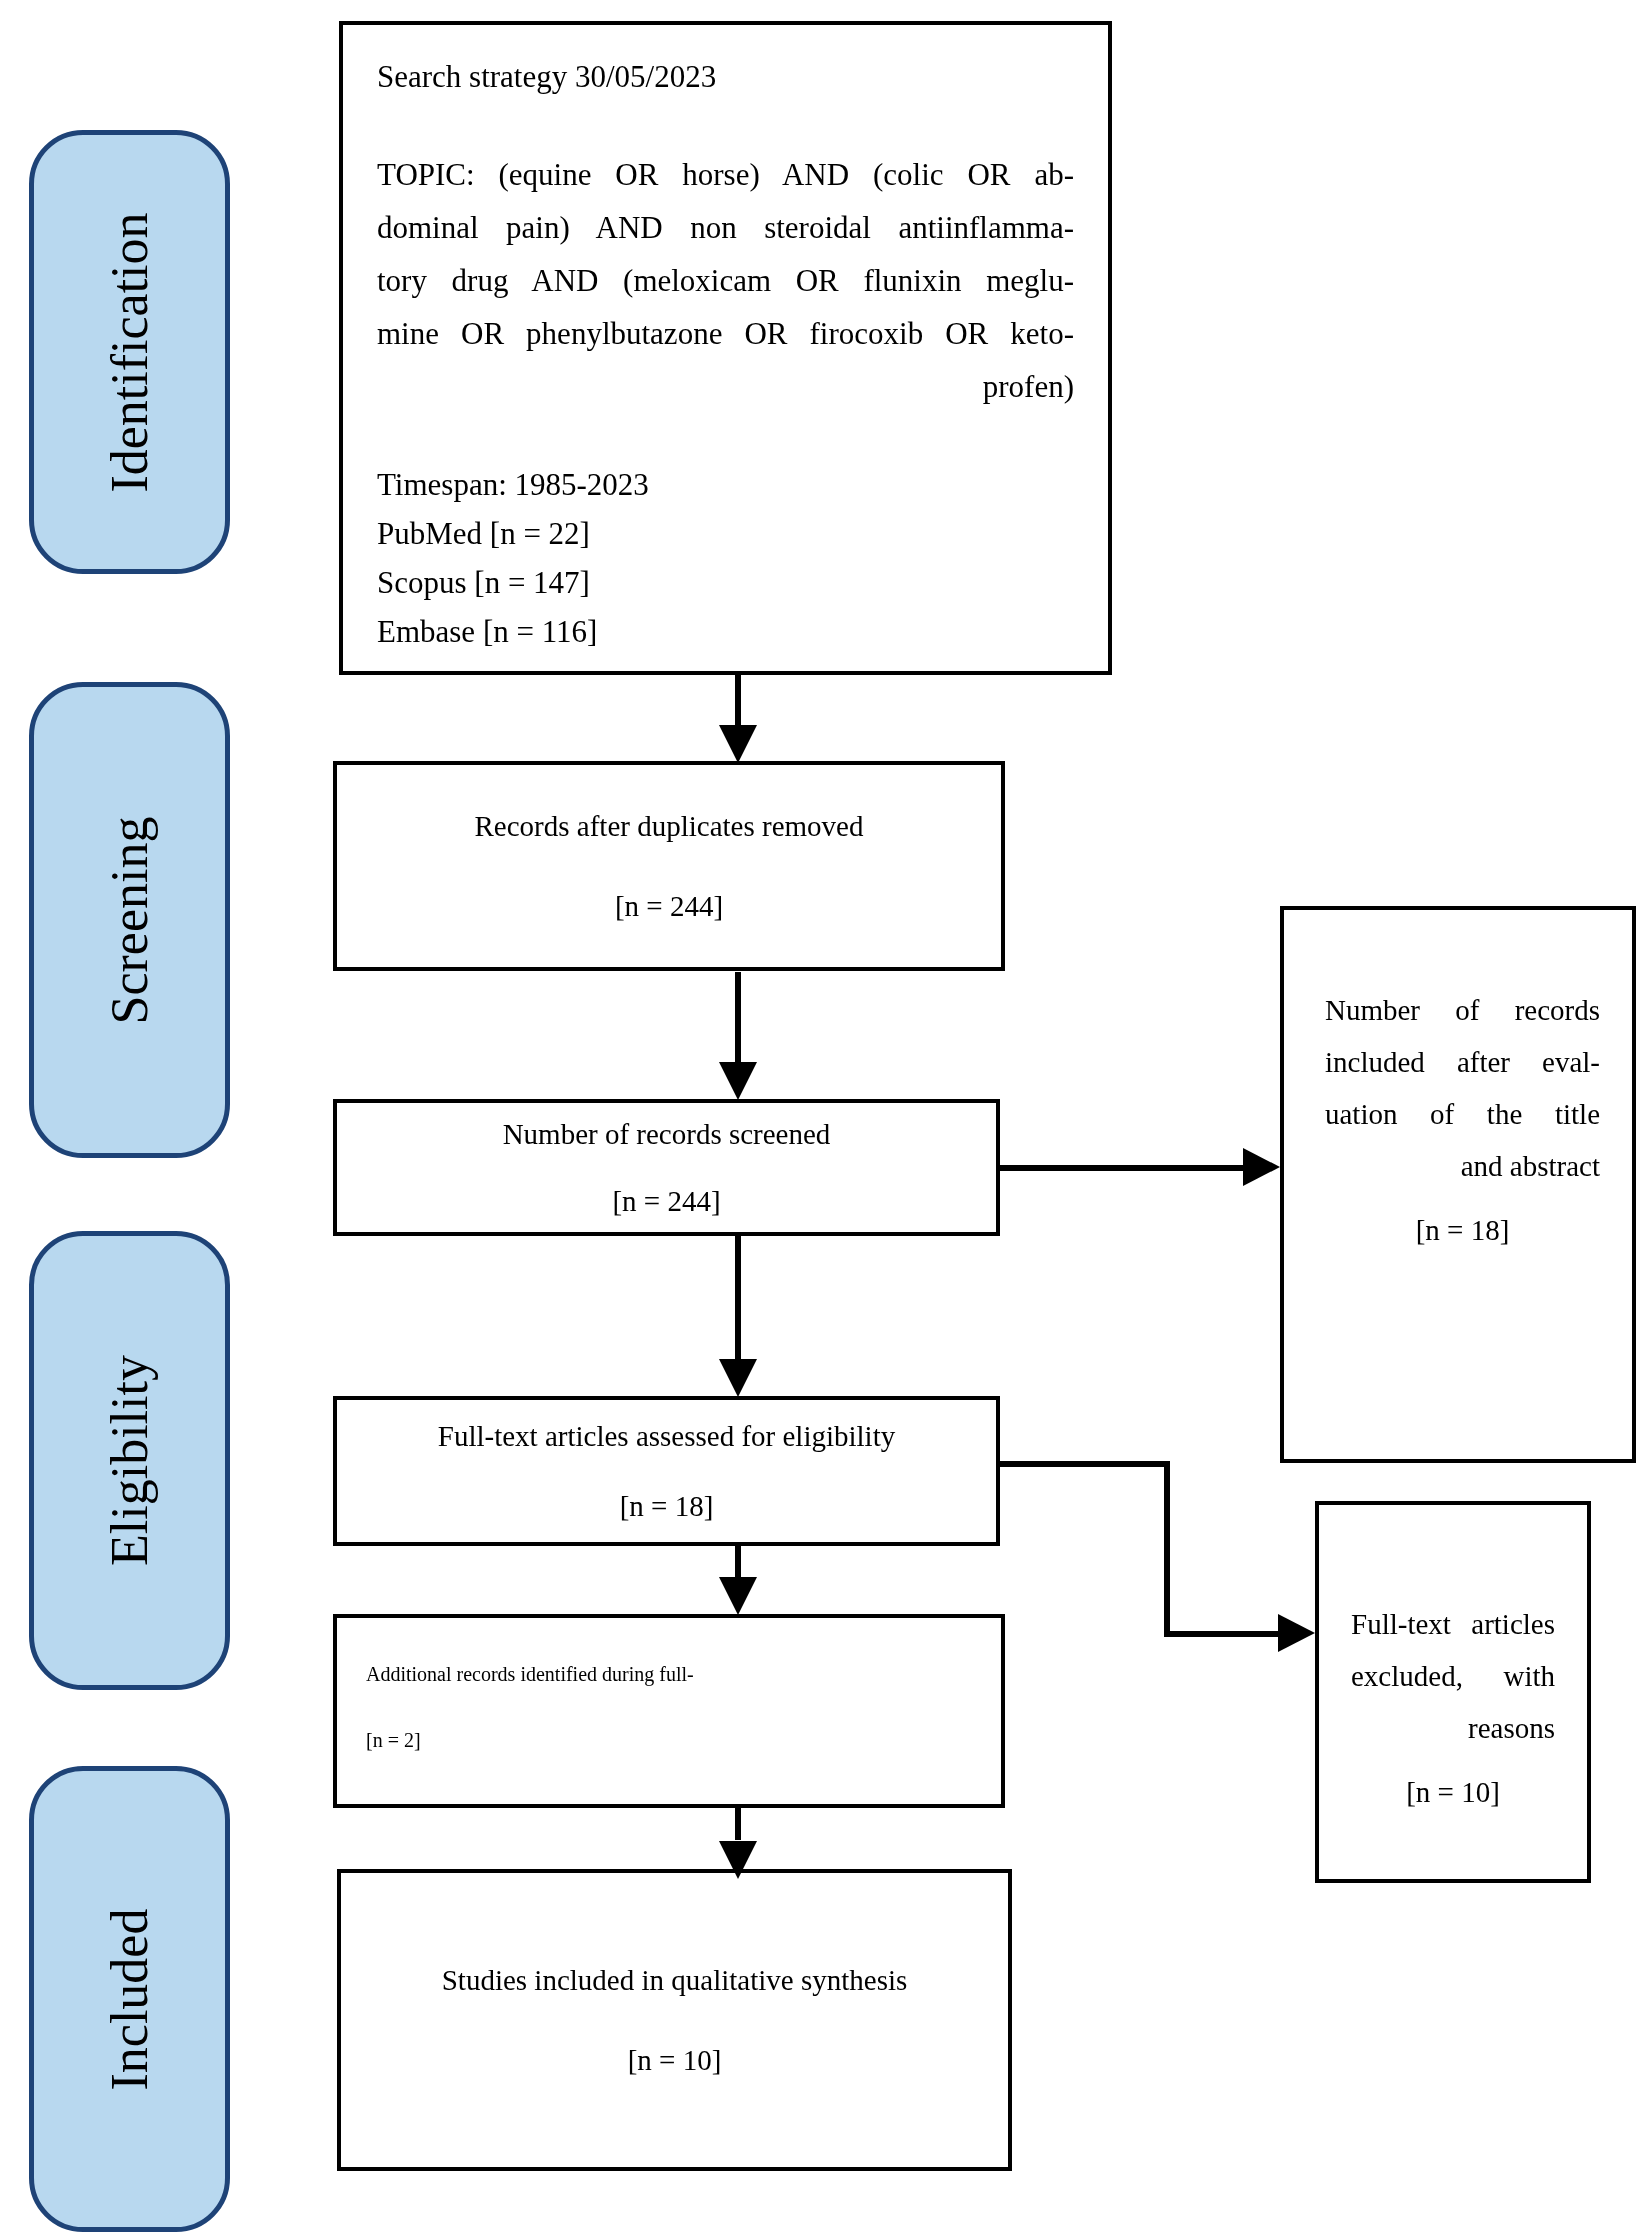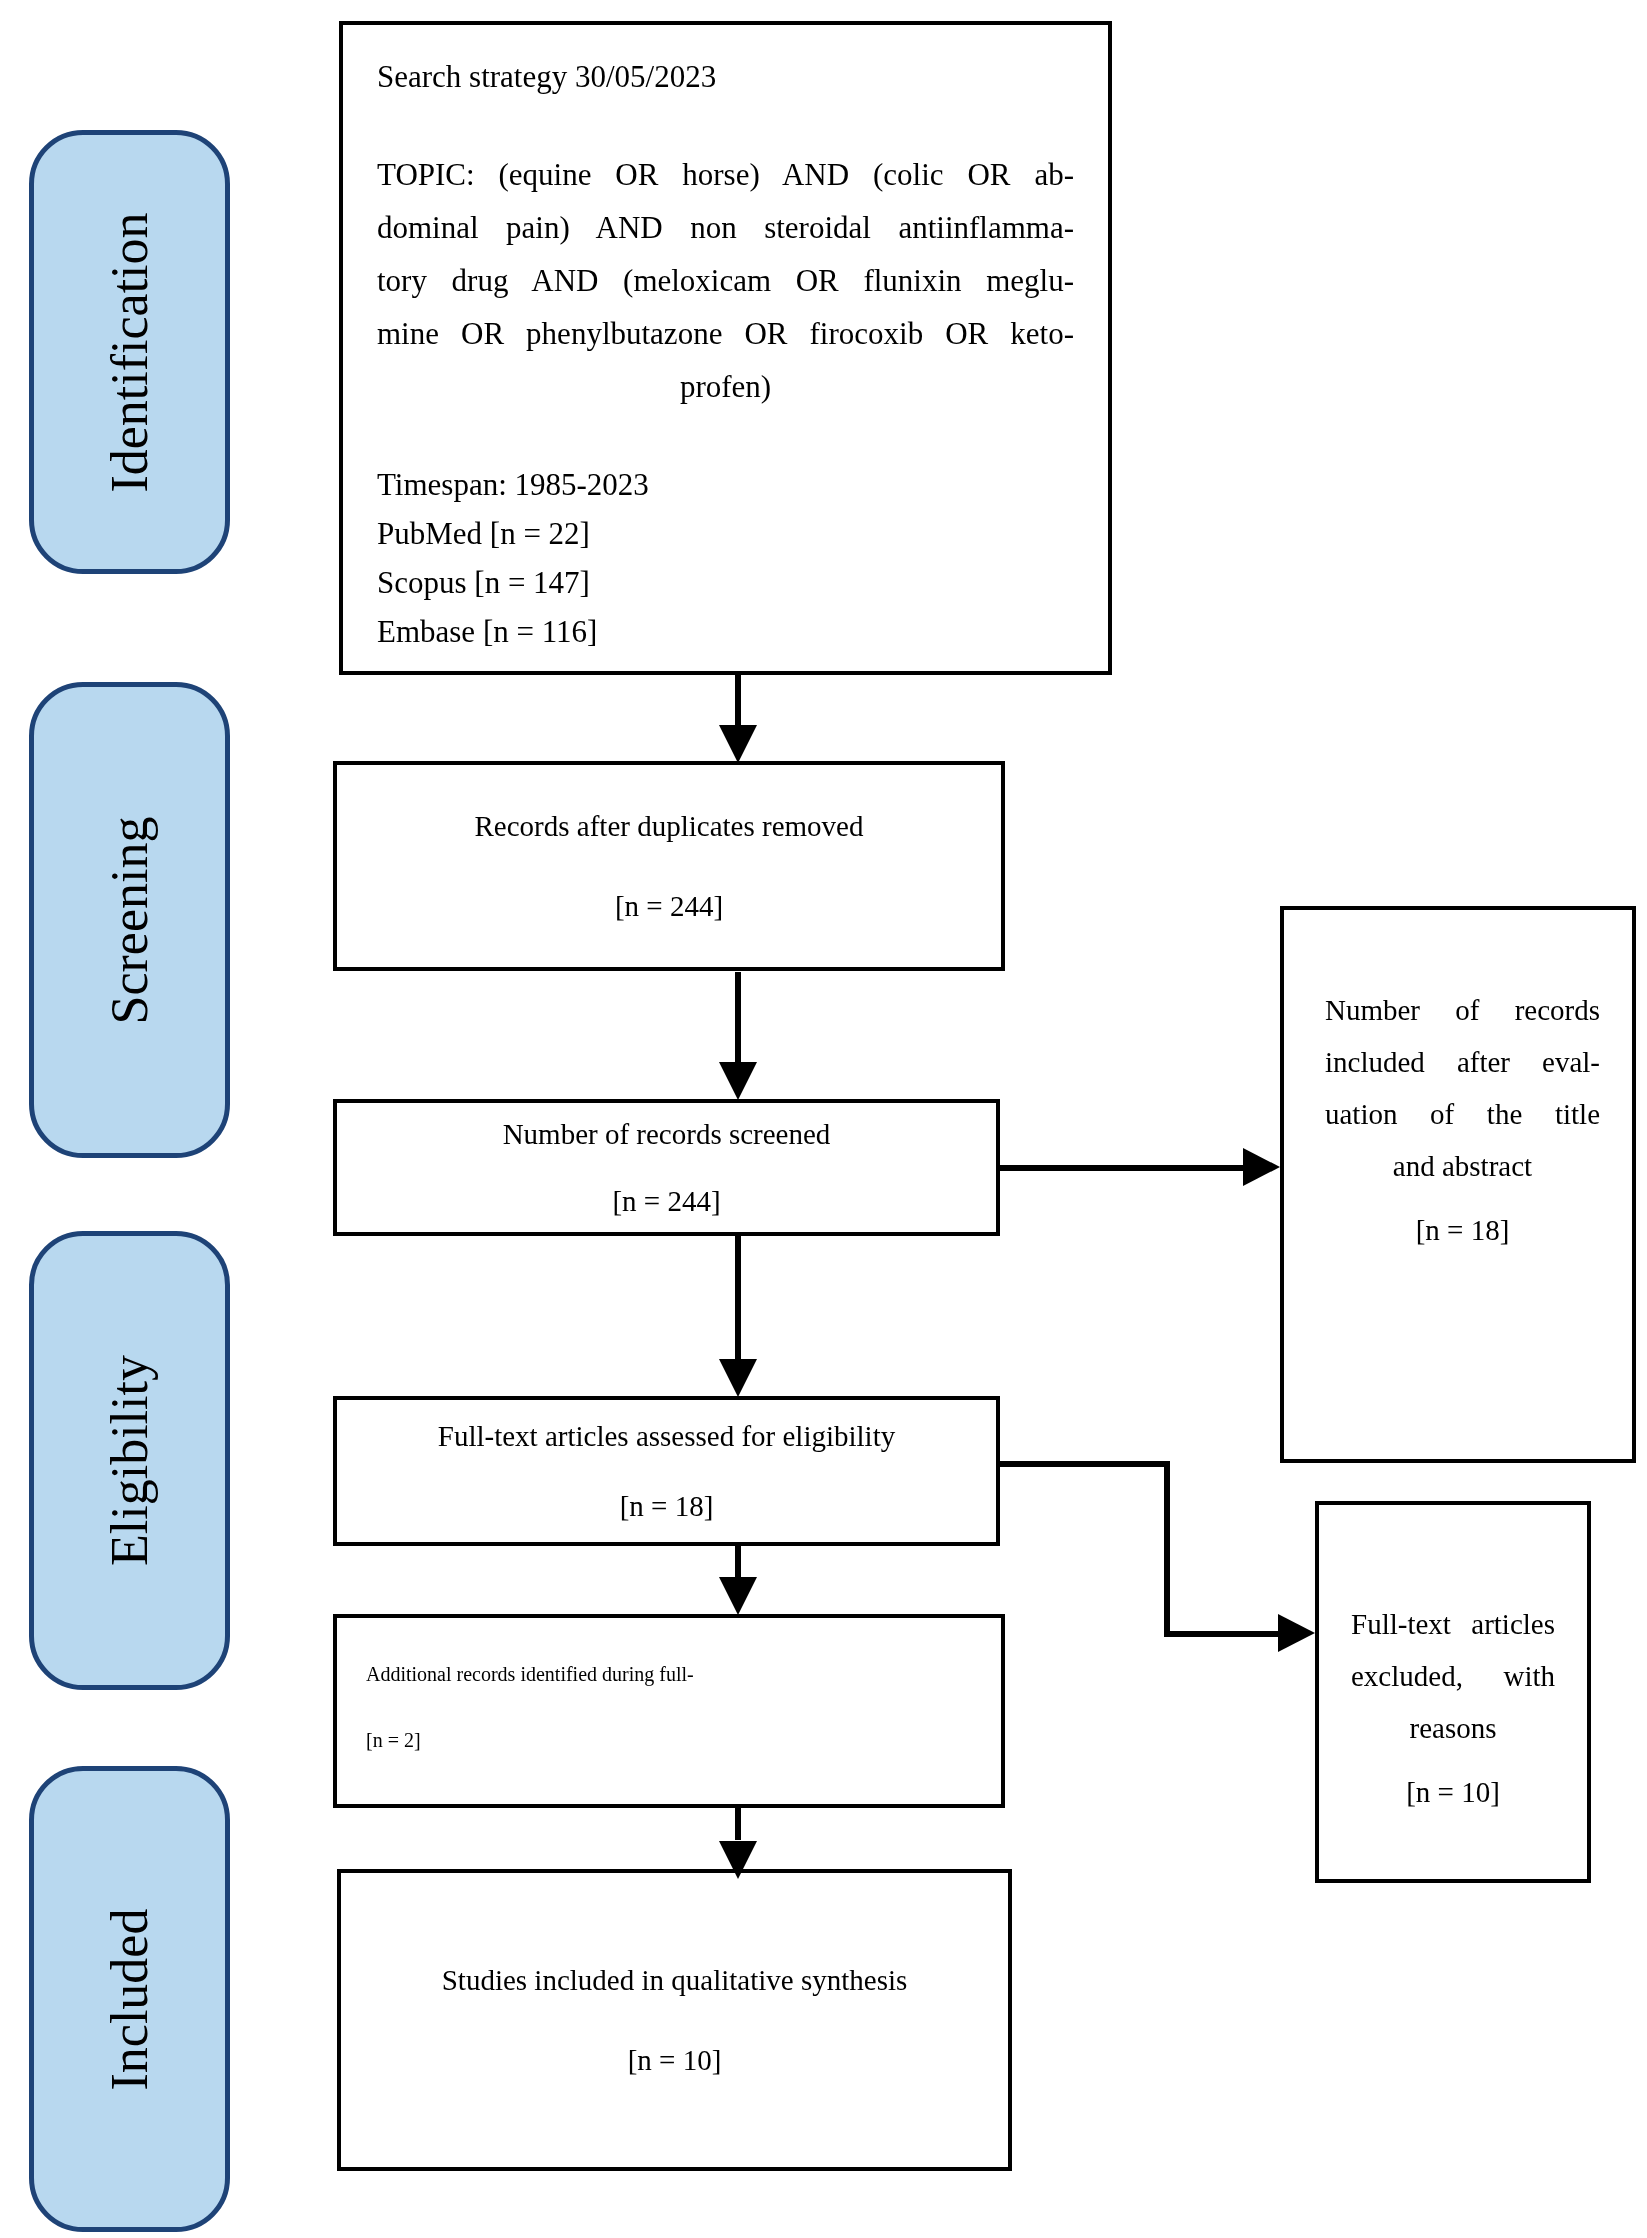--- a/index.html
+++ b/index.html
@@ -45,21 +45,21 @@
 
   
   .box-search{left:339px;top:20.6px;width:773px;height:654px;padding:29px 34px;font-size:31px;}
   .b1-date{line-height:45px;margin-bottom:49px;}
   .b1-topic{margin-bottom:47px;}
   .b1-topic .jline{line-height:53px;}
   .b1-topic .lline{line-height:53px;}
   .b1-tail div{line-height:49px;}
 
   .jline{text-align:justify;text-align-last:justify;}
-  .lline{text-align:center;font-family:Liberation Serif, serif;}
+  .lline{text-align:right;font-family:Liberation Serif, serif;}
 
   
   .fbox{
     display:flex;
     flex-direction:column;
     align-items:center;
     justify-content:center;
     font-size:29px;
     text-align:center;
   }

